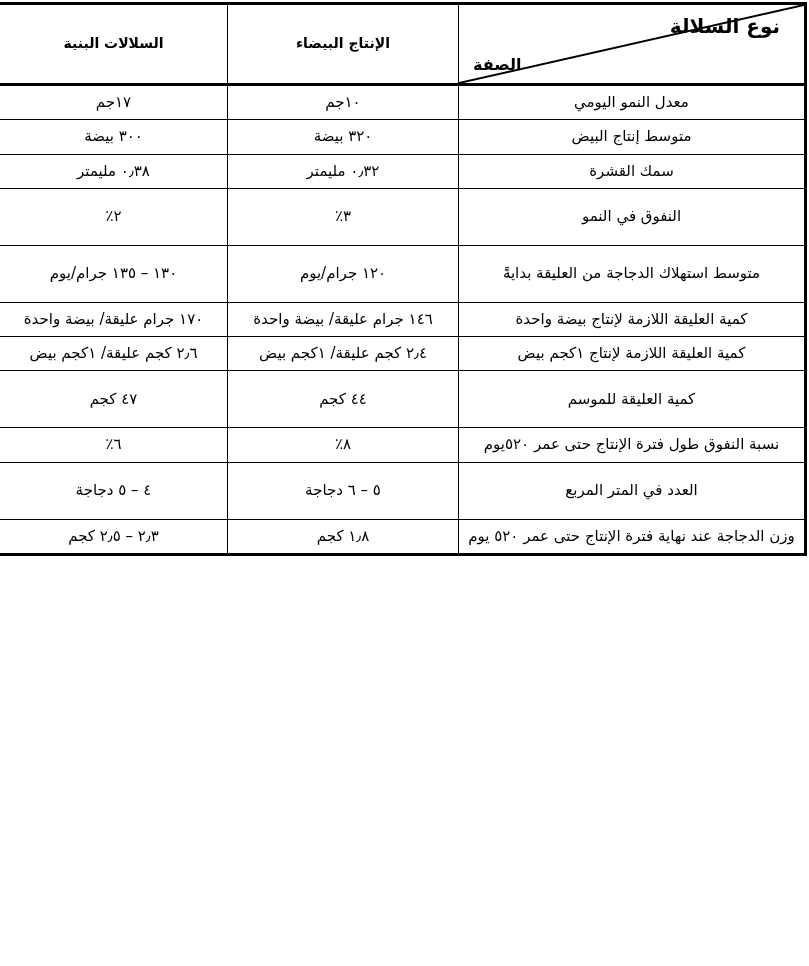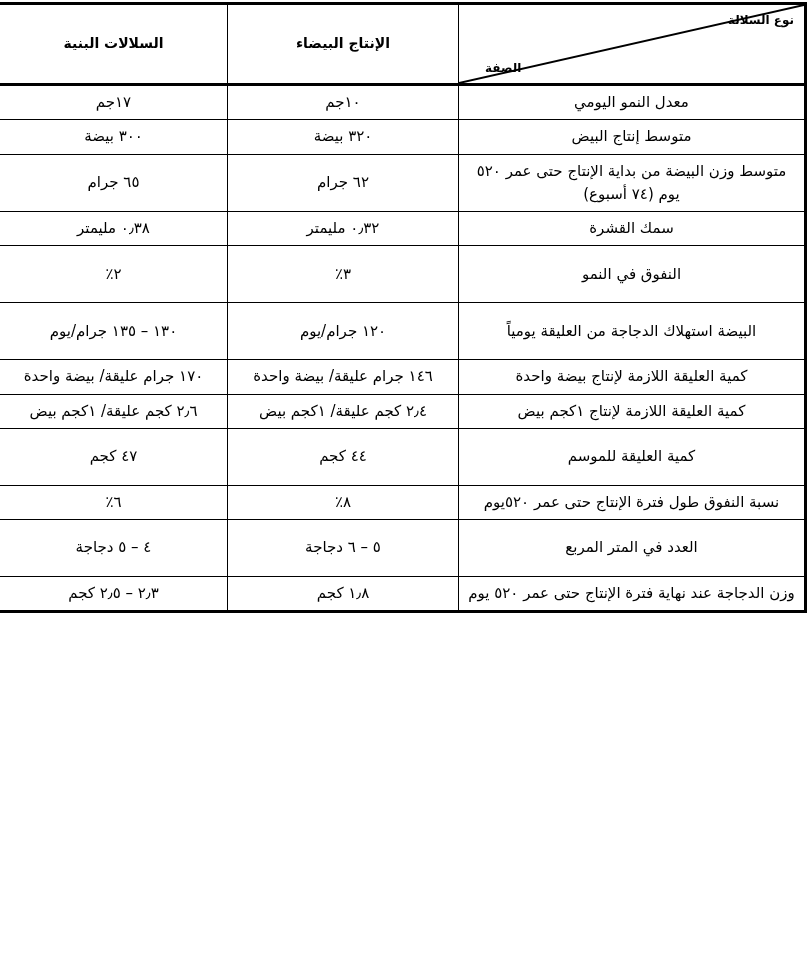--- a/index.html
+++ b/index.html
@@ -64,29 +64,29 @@
   .diag-cell .diag-line {
     position: absolute;
     top: 0; left: 0;
     width: 100%;
     height: 100%;
     pointer-events: none;
   }
   .diag-cell .lbl-type {
     position: absolute;
     top: 6px;
-    right: 10px;
-    font-size: 12px;
+    right: 24px;
+    font-size: 20px;
     font-weight: bold;
   }
   .diag-cell .lbl-attr {
     position: absolute;
     bottom: 5px;
-    left: 26px;
-    font-size: 12px;
+    left: 14px;
+    font-size: 16px;
     font-weight: bold;
   }
 
   
   td.trait {
     text-align: right;
     padding-right: 10px;
     padding-left: 6px;
   }
   td.val {
@@ -116,36 +116,31 @@
         <td class="col-trait trait">معدل النمو اليومي</td>
         <td class="col-white val">١٠جم</td>
         <td class="col-brown val">١٧جم</td>
       </tr>
       <tr>
         <td class="col-trait trait">متوسط إنتاج البيض</td>
         <td class="col-white val">٣٢٠ بيضة</td>
         <td class="col-brown val">٣٠٠ بيضة</td>
       </tr>
       <tr>
-        <td class="col-trait trait">متوسط وزن البيضة من بداية الإنتاج حتى عمر ٥٢٠ يوم (٧٤ أسبوع)</td>
-        <td class="col-white val">٦٢ جرام</td>
-        <td class="col-brown val">٦٥ جرام</td>
-      </tr>
-      <tr>
         <td class="col-trait trait">سمك القشرة</td>
         <td class="col-white val">٠٫٣٢ مليمتر</td>
         <td class="col-brown val">٠٫٣٨ مليمتر</td>
       </tr>
       <tr class="row-tall">
         <td class="col-trait trait">النفوق في النمو</td>
         <td class="col-white val">٣٪</td>
         <td class="col-brown val">٢٪</td>
       </tr>
       <tr class="row-tall">
-        <td class="col-trait trait">البيضة استهلاك الدجاجة من العليقة يومياً</td>
+        <td class="col-trait trait">متوسط استهلاك الدجاجة من العليقة بدايةً</td>
         <td class="col-white val">١٢٠ جرام/يوم</td>
         <td class="col-brown val">١٣٠ – ١٣٥ جرام/يوم</td>
       </tr>
       <tr>
         <td class="col-trait trait">كمية العليقة اللازمة لإنتاج بيضة واحدة</td>
         <td class="col-white val">١٤٦ جرام عليقة/ بيضة واحدة</td>
         <td class="col-brown val">١٧٠ جرام عليقة/ بيضة واحدة</td>
       </tr>
       <tr>
         <td class="col-trait trait">كمية العليقة اللازمة لإنتاج ١كجم بيض</td>

